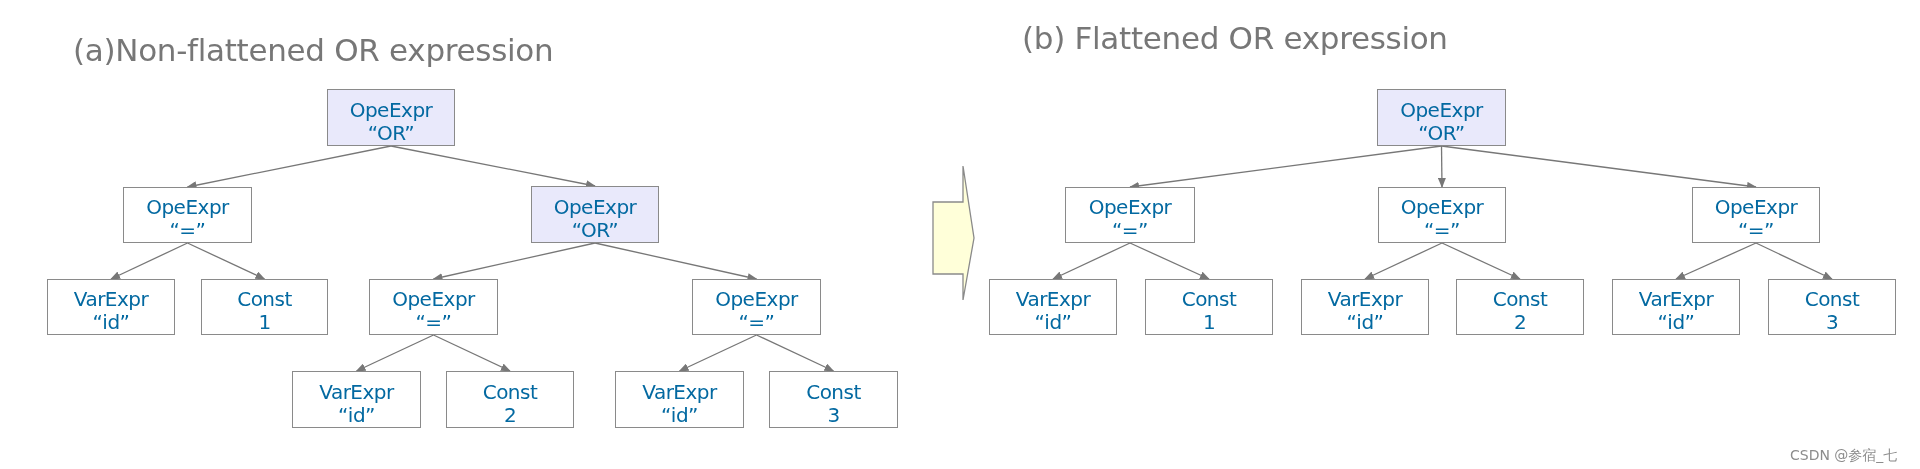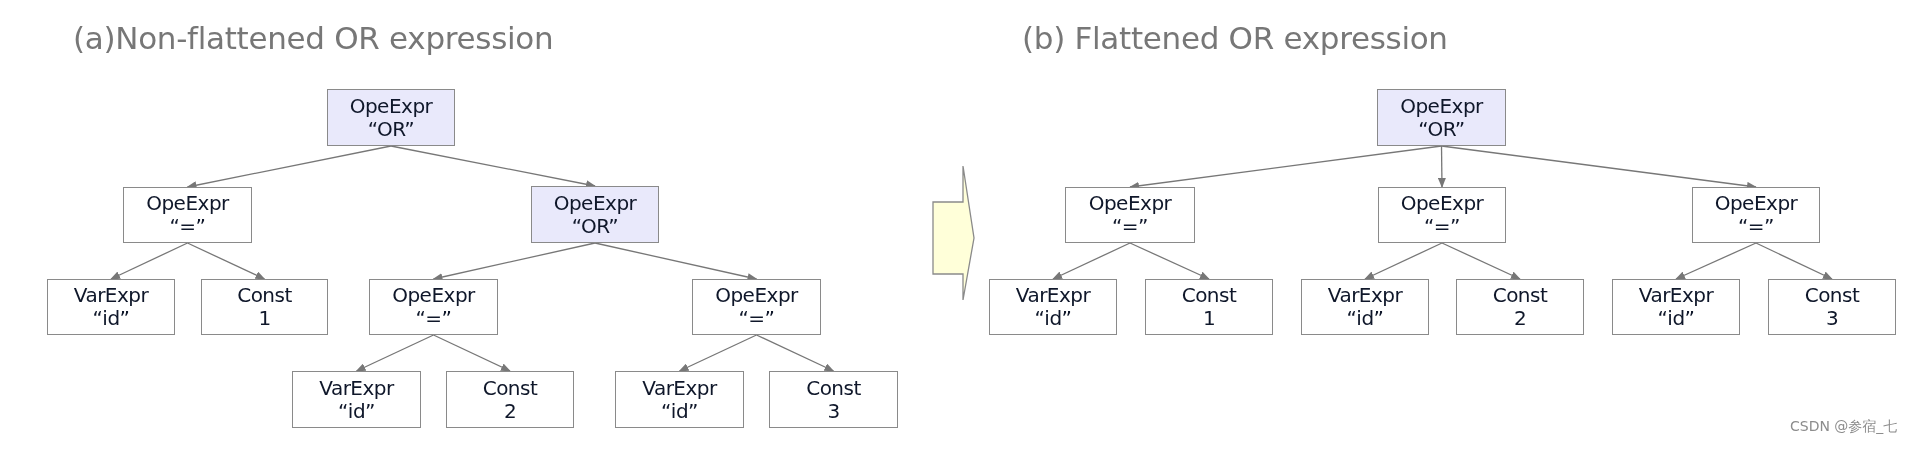--- a/index.html
+++ b/index.html
@@ -2,26 +2,26 @@
 <html><head>
 <meta charset="utf-8">
 <style>
   html, body { margin: 0; padding: 0; background: #ffffff; }
   body { width: 1920px; height: 469px; position: relative; overflow: hidden;
          font-family: "DejaVu Sans", sans-serif; color: #757575; }
   .title { position: absolute; top: 20px; font-size: 31px; color: #777777;
            white-space: nowrap; letter-spacing: -0.3px; }
   .node { position: absolute; box-sizing: border-box; border: 1.5px solid #8a8a8a;
           background: #ffffff; display: flex; flex-direction: column;
-          align-items: center; justify-content: center; font-size: 20px;
-          line-height: 23px; color: #0f172a; letter-spacing: -0.5px; }
+          align-items: center; justify-content: flex-end; font-size: 20px;
+          line-height: 23px; color: #0369a1; letter-spacing: -0.5px; }
   .node.or { background: #e9e9fb; }
   .node span { display: block; text-align: center; }
   svg.edges { position: absolute; left: 0; top: 0; }
-  .watermark { position: absolute; left: 1790px; top: 418px; font-size: 14px; color: #8c8c8c; white-space: nowrap; }
+  .watermark { position: absolute; left: 1790px; top: 447px; font-size: 14px; color: #8c8c8c; white-space: nowrap; }
 </style>
 </head>
 <body>
 
 <svg class="edges" width="1920" height="469" id="edges">
   <defs>
     <marker id="arrowhead" markerWidth="10" markerHeight="8" refX="9" refY="4" orient="auto" markerUnits="userSpaceOnUse">
       <path d="M0,0 L10,4 L0,8 Z" fill="#777777"></path>
     </marker>
   </defs>
@@ -40,21 +40,21 @@
     <line x1="1441.5" y1="146" x2="1442" y2="187" stroke="#777777" stroke-width="1.3" marker-end="url(#arrowhead)"></line>
     <line x1="1441.5" y1="146" x2="1756" y2="187" stroke="#777777" stroke-width="1.3" marker-end="url(#arrowhead)"></line>
     <line x1="1130" y1="243" x2="1053" y2="279" stroke="#777777" stroke-width="1.3" marker-end="url(#arrowhead)"></line>
     <line x1="1130" y1="243" x2="1209" y2="279" stroke="#777777" stroke-width="1.3" marker-end="url(#arrowhead)"></line>
     <line x1="1442" y1="243" x2="1365" y2="279" stroke="#777777" stroke-width="1.3" marker-end="url(#arrowhead)"></line>
     <line x1="1442" y1="243" x2="1520" y2="279" stroke="#777777" stroke-width="1.3" marker-end="url(#arrowhead)"></line>
     <line x1="1756" y1="243" x2="1676" y2="279" stroke="#777777" stroke-width="1.3" marker-end="url(#arrowhead)"></line>
     <line x1="1756" y1="243" x2="1832" y2="279" stroke="#777777" stroke-width="1.3" marker-end="url(#arrowhead)"></line>
   </svg>
 
-<div class="title" style="left:73px;">(a)Non-flattened OR expression</div>
+<div class="title" style="left:73px;margin-top:12px;">(a)Non-flattened OR expression</div>
 <div class="title" style="left:1022px;">(b) Flattened OR expression</div>
 
 <div class="node or" id="a-root" style="left: 327px; top: 89px; width: 128px; height: 57px; background: rgb(233, 233, 251);">
   <span>OpeExpr</span>
   <span>“OR”</span>
 </div>
 <div class="node" id="a-eq1" style="left:123px;top:187px;width:129px;height:56px;">
   <span>OpeExpr</span>
   <span>“=”</span>
 </div>

